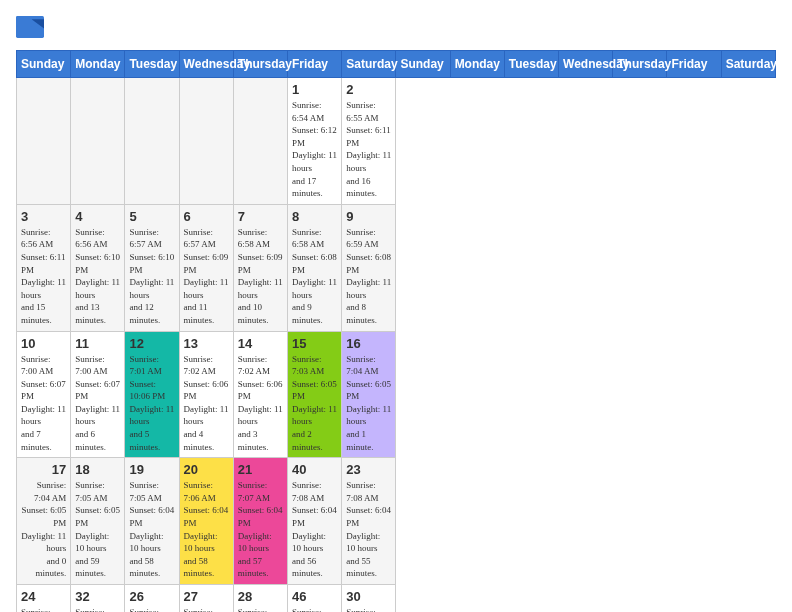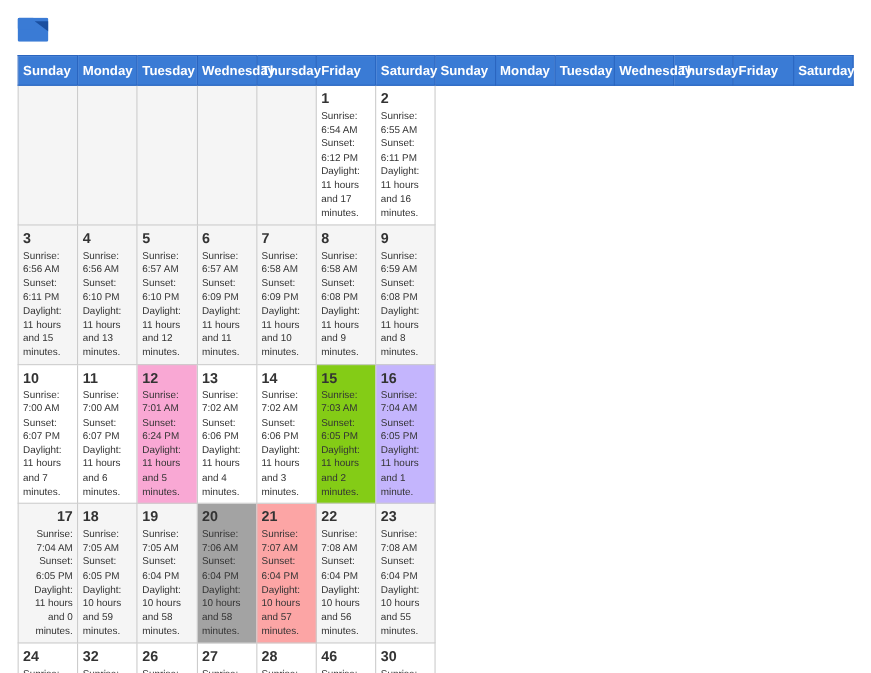--- a/index.html
+++ b/index.html
@@ -67,20 +67,21 @@
     .day-number {
       font-size: 13px;
       font-weight: bold;
       display: block;
       margin-bottom: 2px;
     }
     .day-info {
       font-size: 9px;
       line-height: 1.4;
       color: #333;
+      font-family: Liberation Serif, serif;
     }
   </style>
 </head>
 <body>
 
 <div class="header">
   <div class="logo">
     <svg class="logo-icon" width="36" height="28" viewBox="0 0 36 28">
       <rect x="0" y="0" width="36" height="28" fill="#3a7bd5" rx="2"></rect>
       <polygon points="20,4 36,4 36,16" fill="#1a4fa0"></polygon>
@@ -196,24 +197,24 @@
 Daylight: 11 hours
 and 7 minutes.</div>
         </td>
         <td style="background: rgb(255, 255, 255);">
           <span class="day-number">11</span>
           <div class="day-info" style="white-space: pre-line;">Sunrise: 7:00 AM
 Sunset: 6:07 PM
 Daylight: 11 hours
 and 6 minutes.</div>
         </td>
-        <td style="background: #f9a8d4;">
+        <td style="background: #14b8a6;">
           <span class="day-number">12</span>
           <div class="day-info" style="white-space: pre-line;">Sunrise: 7:01 AM
-Sunset: 6:24 PM
+Sunset: 10:06 PM
 Daylight: 11 hours
 and 5 minutes.</div>
         </td>
         <td style="background: rgb(255, 255, 255);">
           <span class="day-number">13</span>
           <div class="day-info" style="white-space: pre-line;">Sunrise: 7:02 AM
 Sunset: 6:06 PM
 Daylight: 11 hours
 and 4 minutes.</div>
         </td>
@@ -254,36 +255,36 @@
 Daylight: 10 hours
 and 59 minutes.</div>
         </td>
         <td style="background: rgb(245, 245, 245);">
           <span class="day-number">19</span>
           <div class="day-info" style="white-space: pre-line;">Sunrise: 7:05 AM
 Sunset: 6:04 PM
 Daylight: 10 hours
 and 58 minutes.</div>
         </td>
-        <td style="background: #a3a3a3;">
+        <td style="background: #fde047;">
           <span class="day-number">20</span>
           <div class="day-info" style="white-space: pre-line;">Sunrise: 7:06 AM
 Sunset: 6:04 PM
 Daylight: 10 hours
 and 58 minutes.</div>
         </td>
-        <td style="background: #fca5a5;">
+        <td style="background: #ec4899;">
           <span class="day-number">21</span>
           <div class="day-info" style="white-space: pre-line;">Sunrise: 7:07 AM
 Sunset: 6:04 PM
 Daylight: 10 hours
 and 57 minutes.</div>
         </td>
         <td style="background: rgb(245, 245, 245);">
-          <span class="day-number">22</span>
+          <span class="day-number">40</span>
           <div class="day-info" style="white-space: pre-line;">Sunrise: 7:08 AM
 Sunset: 6:04 PM
 Daylight: 10 hours
 and 56 minutes.</div>
         </td>
         <td style="background: rgb(245, 245, 245);">
           <span class="day-number">23</span>
           <div class="day-info" style="white-space: pre-line;">Sunrise: 7:08 AM
 Sunset: 6:04 PM
 Daylight: 10 hours

